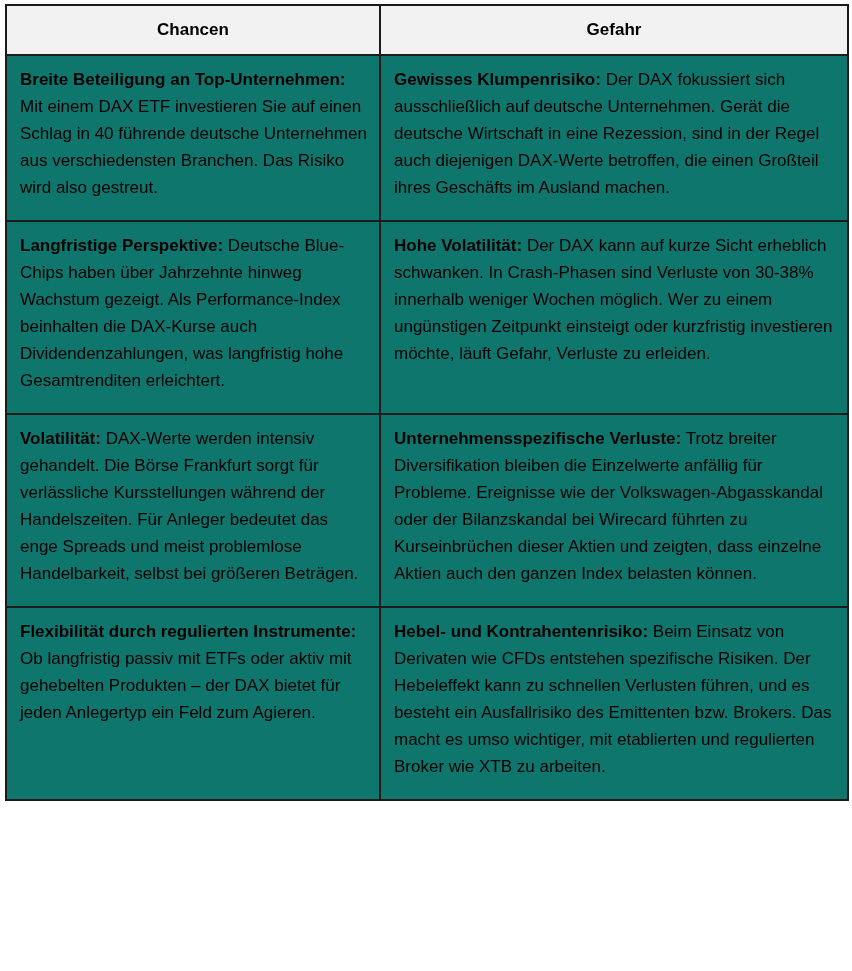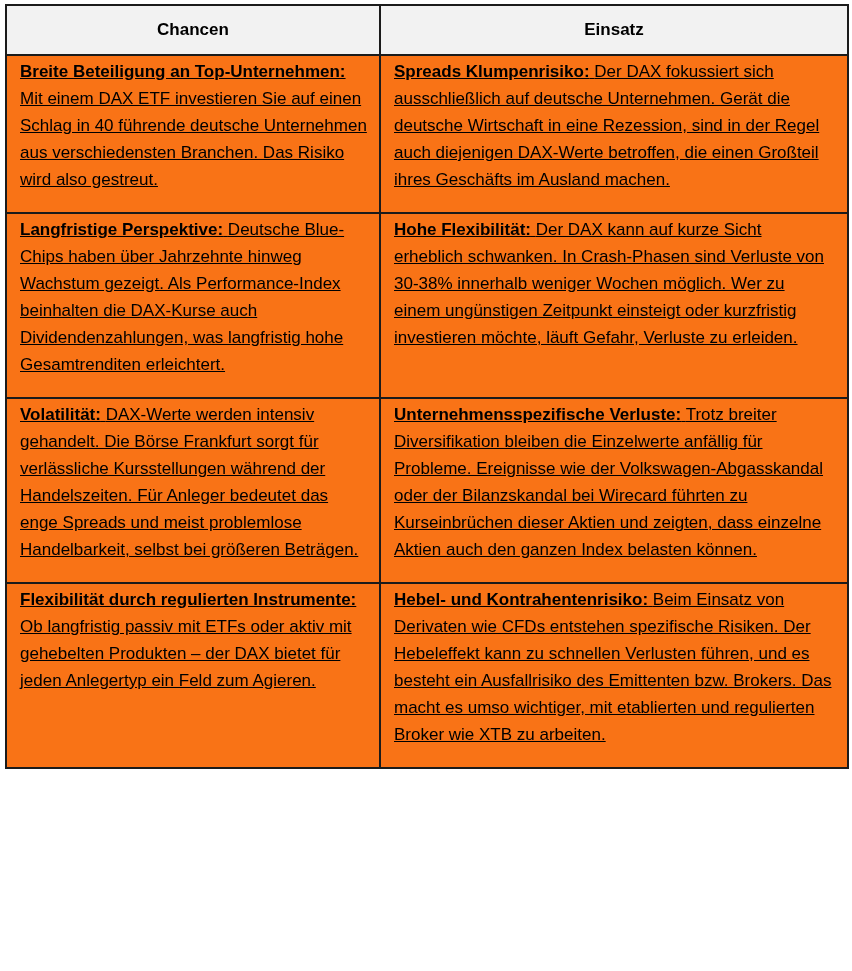--- a/index.html
+++ b/index.html
@@ -29,66 +29,65 @@
   table.comparison th {
     background: #f2f2f2;
     font-size: 17px;
     font-weight: bold;
     text-align: center;
     vertical-align: middle;
     padding: 14px 10px;
     line-height: 20px;
   }
   table.comparison td {
-    background: #f97316;
+    background: #0f766e;
     vertical-align: top;
-    padding: 2px 12px 19px 13px;
+    padding: 10px 12px 19px 13px;
     font-size: 17px;
     line-height: 27px;
     text-align: left;
     word-wrap: break-word;
-    text-decoration: underline;
   }
   .col-chancen { width: 374px; }
   .col-risiken { width: 468px; }
   td b { font-weight: bold; }
 </style>
 </head>
 <body>
 
 <div class="page">
   <table class="comparison">
     <colgroup>
       <col class="col-chancen">
       <col class="col-risiken">
     </colgroup>
     <thead>
       <tr>
         <th>Chancen</th>
-        <th>Einsatz</th>
+        <th>Gefahr</th>
       </tr>
     </thead>
     <tbody>
       <tr>
         <td>
           <b>Breite Beteiligung an Top-Unternehmen:</b>
           <span>Mit einem DAX ETF investieren Sie auf einen Schlag in 40 führende deutsche Unternehmen aus verschiedensten Branchen. Das Risiko wird also gestreut.</span>
         </td>
         <td>
-          <b>Spreads Klumpenrisiko:</b>
+          <b>Gewisses Klumpenrisiko:</b>
           <span>Der DAX fokussiert sich ausschließlich auf deutsche Unternehmen. Gerät die deutsche Wirtschaft in eine Rezession, sind in der Regel auch diejenigen DAX-Werte betroffen, die einen Großteil ihres Geschäfts im Ausland machen.</span>
         </td>
       </tr>
       <tr>
         <td>
           <b>Langfristige Perspektive:</b>
           <span>Deutsche Blue-Chips haben über Jahrzehnte hinweg Wachstum gezeigt. Als Performance-Index beinhalten die DAX-Kurse auch Dividendenzahlungen, was langfristig hohe Gesamtrenditen erleichtert.</span>
         </td>
         <td>
-          <b>Hohe Flexibilität:</b>
+          <b>Hohe Volatilität:</b>
           <span>Der DAX kann auf kurze Sicht erheblich schwanken. In Crash-Phasen sind Verluste von 30-38% innerhalb weniger Wochen möglich. Wer zu einem ungünstigen Zeitpunkt einsteigt oder kurzfristig investieren möchte, läuft Gefahr, Verluste zu erleiden.</span>
         </td>
       </tr>
       <tr>
         <td>
           <b>Volatilität:</b>
           <span>DAX-Werte werden intensiv gehandelt. Die Börse Frankfurt sorgt für verlässliche Kursstellungen während der Handelszeiten. Für Anleger bedeutet das enge Spreads und meist problemlose Handelbarkeit, selbst bei größeren Beträgen.</span>
         </td>
         <td>
           <b>Unternehmensspezifische Verluste:</b>

